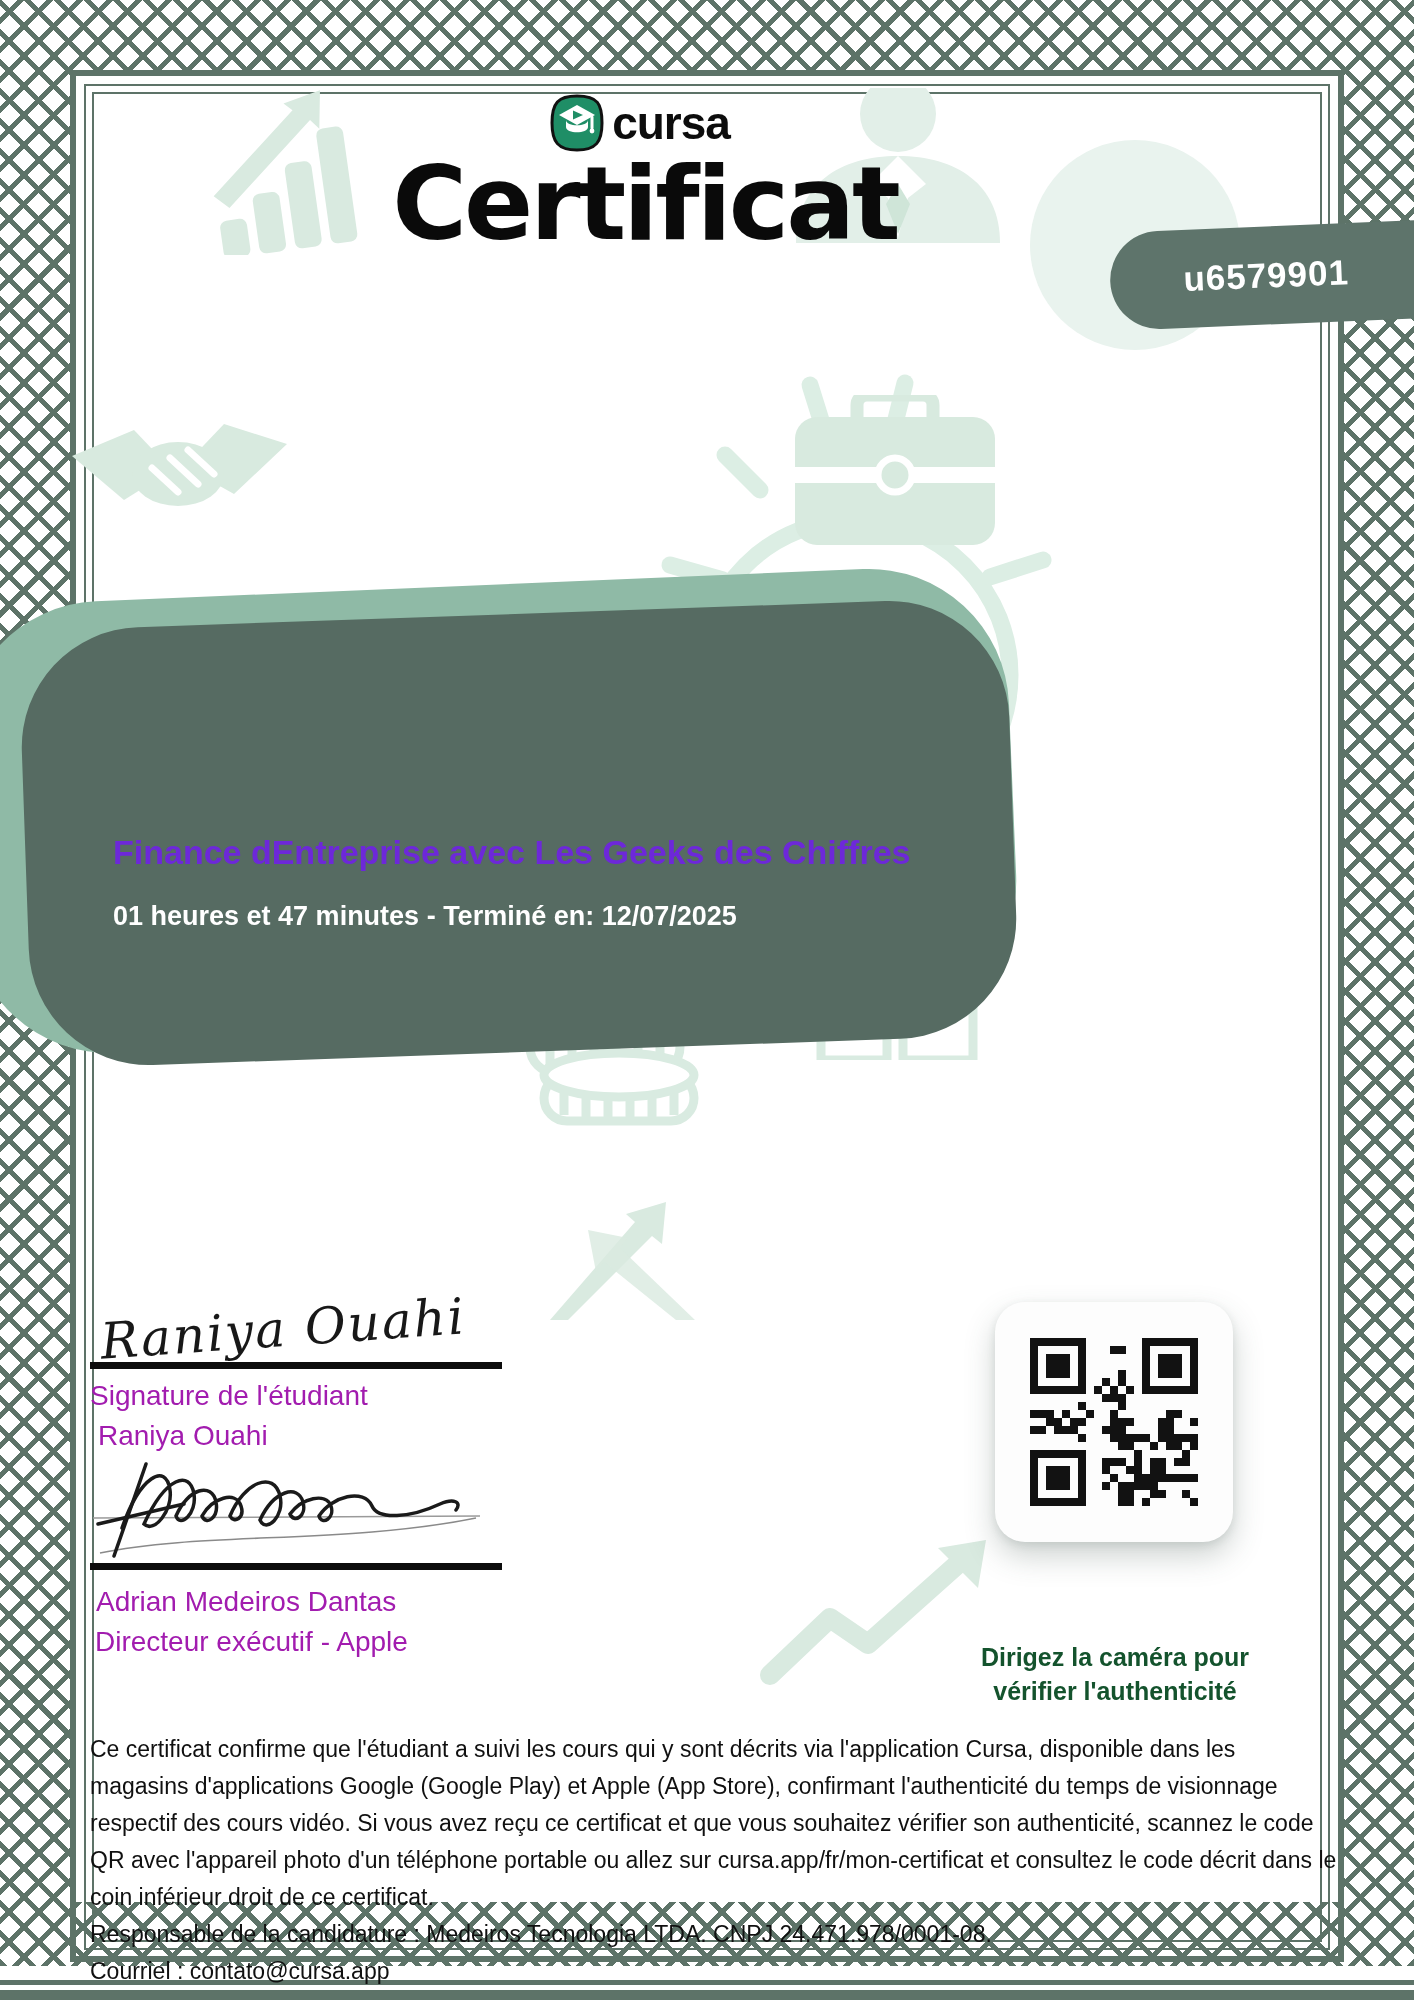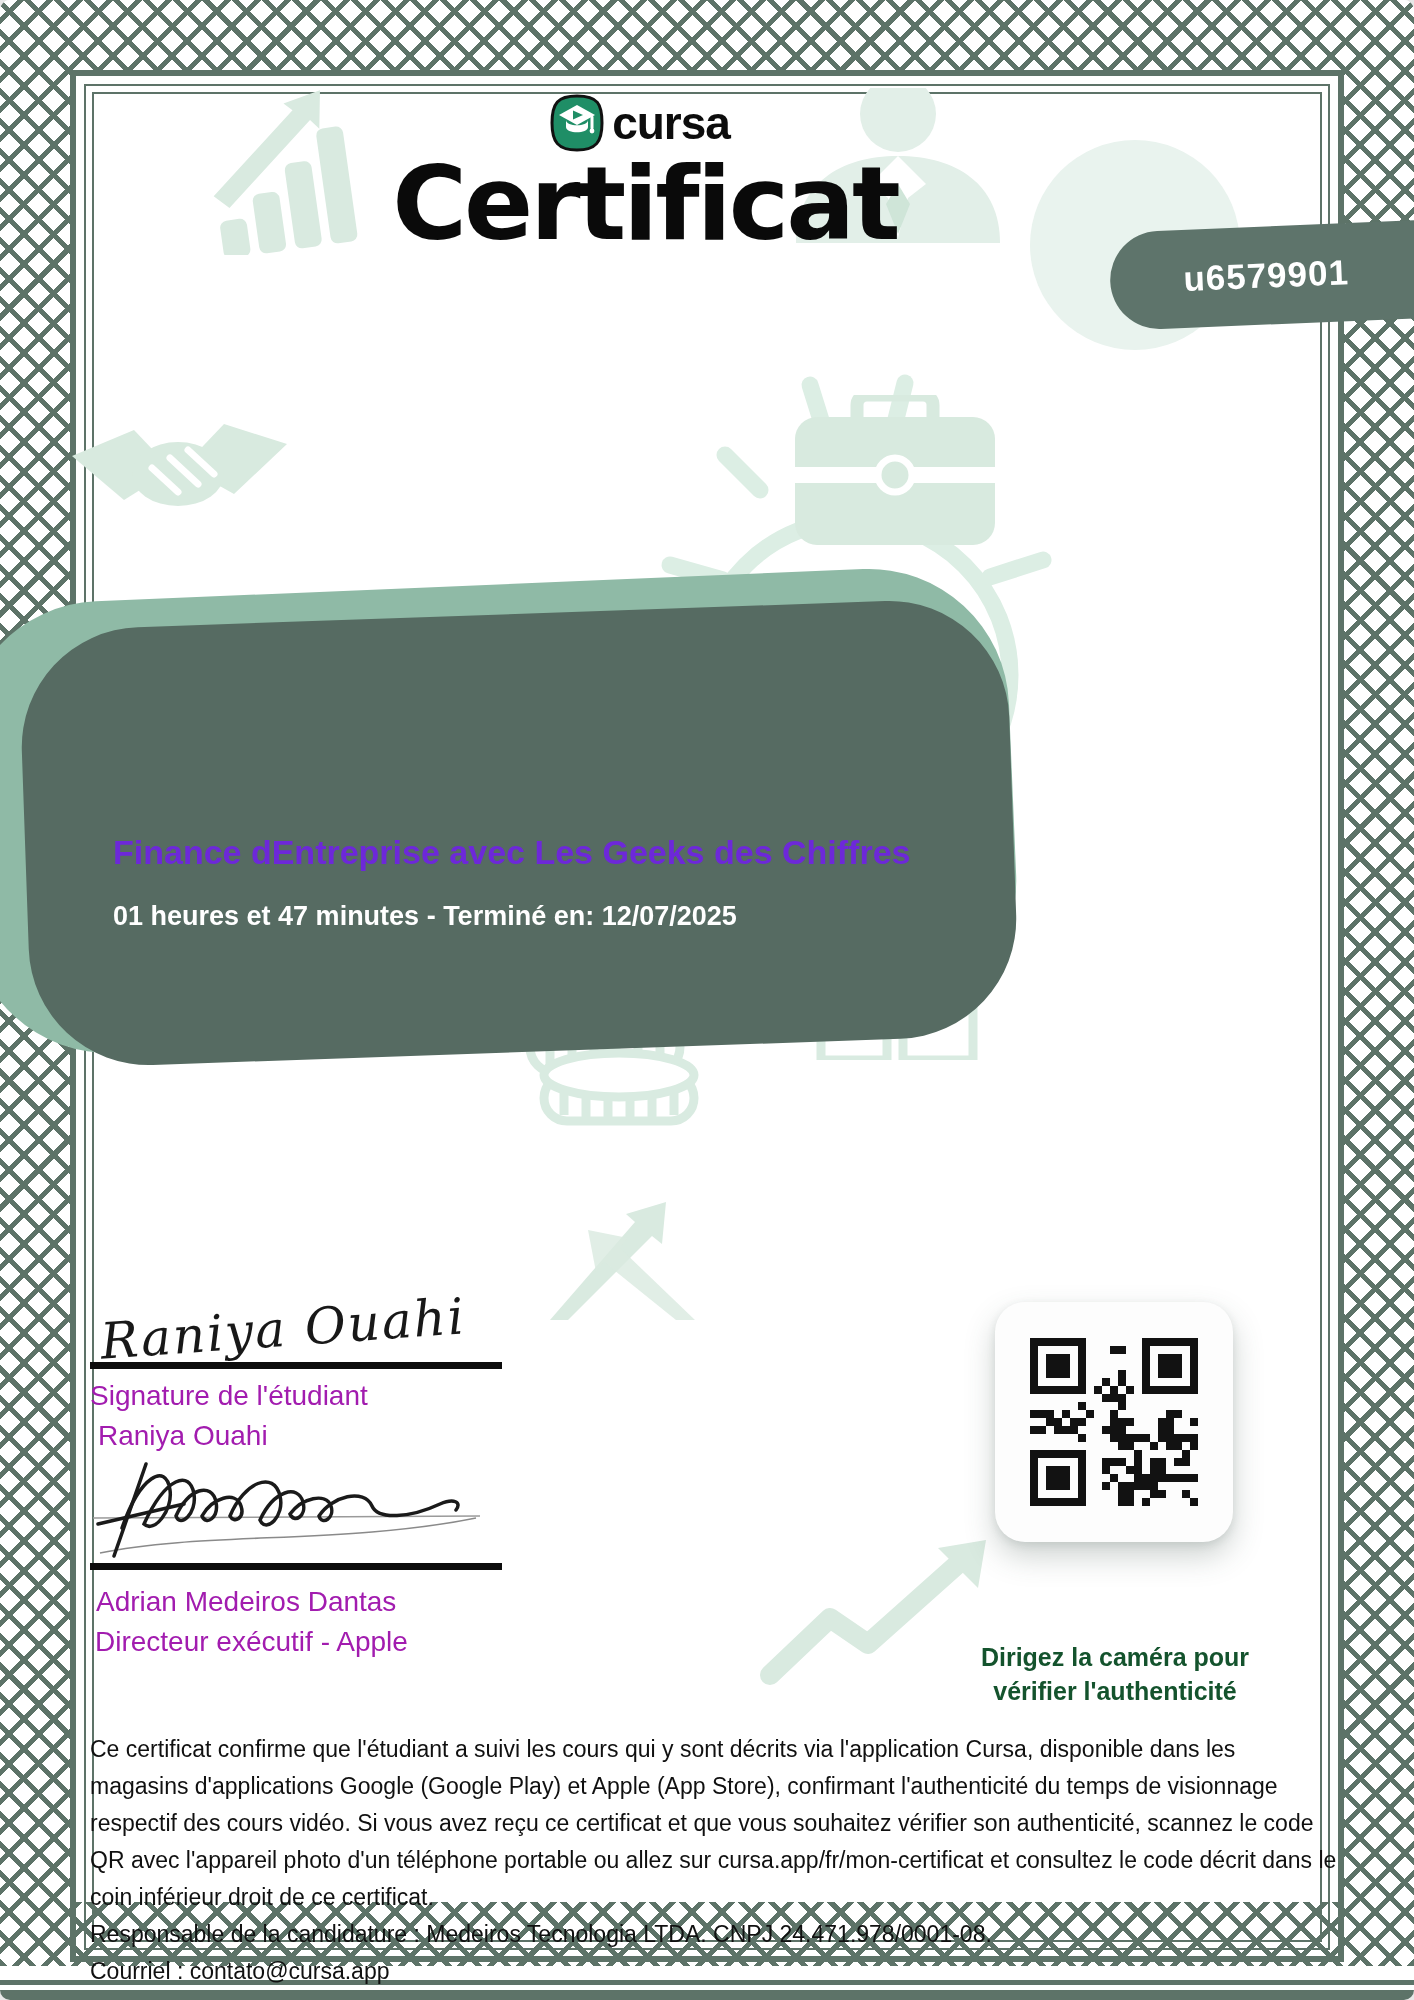--- a/index.html
+++ b/index.html
@@ -1,20 +1,19 @@
 <!DOCTYPE html>
 <html><head>
 <meta charset="utf-8">
 <style>
   html,body{margin:0;padding:0;background:#e8e8e8;}
   .page{
     position:relative; width:1414px; height:2000px; background:#ffffff;
     overflow:hidden; font-family:"Liberation Sans", sans-serif; color:#0e0e0e;
     margin:0 auto;
-    border-radius:10px;
   }
   
   .pattern-band{
     position:absolute; left:0; top:0; width:1414px; height:1966px;
     background:
       repeating-linear-gradient(45deg,  #5d7368 0 5px, rgba(0,0,0,0) 5px 21px),
       repeating-linear-gradient(-45deg, #5d7368 0 5px, rgba(0,0,0,0) 5px 21px),
       #ffffff;
   }
   .pattern-hole{position:absolute; left:70px; top:70px; width:1274px; height:1832px; background:#ffffff;}

